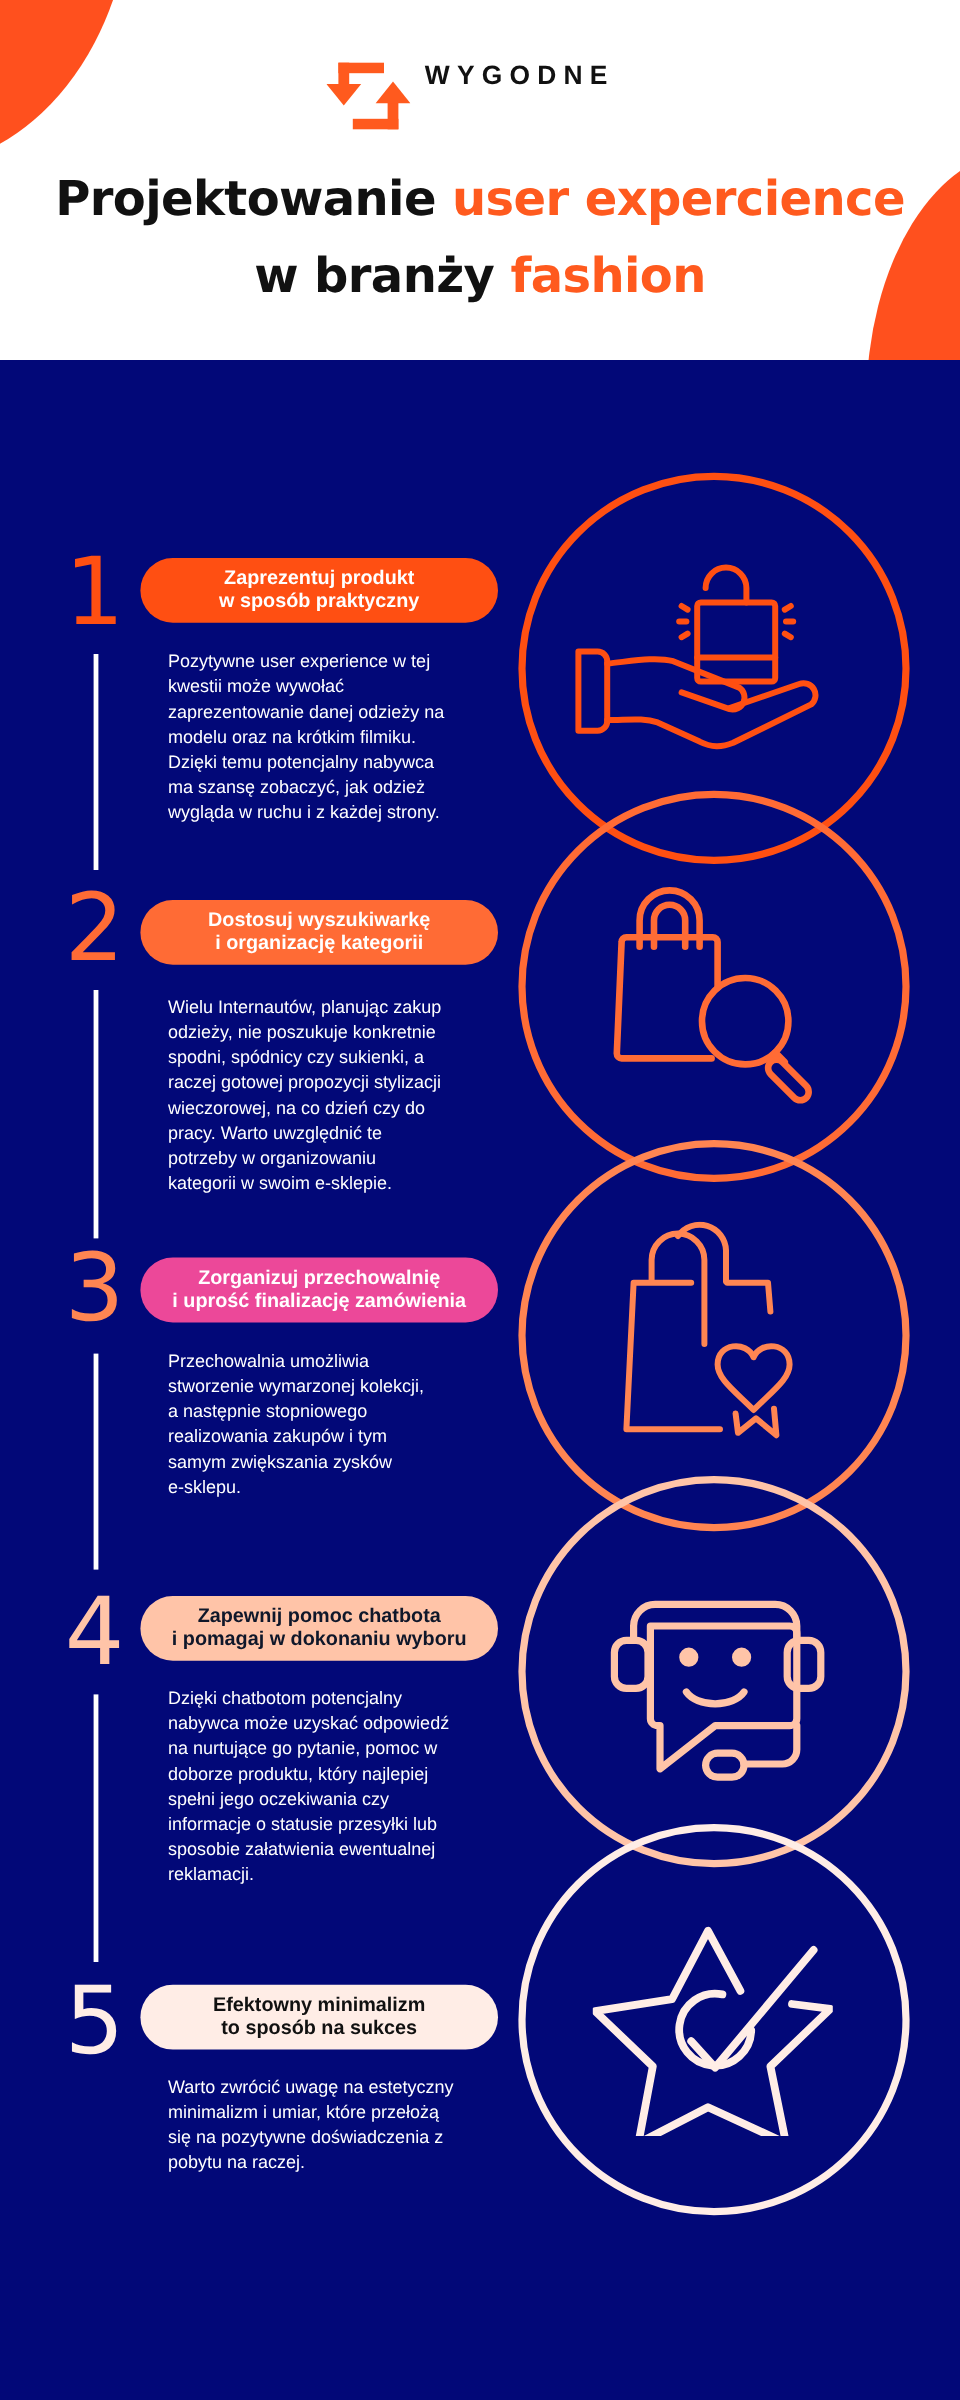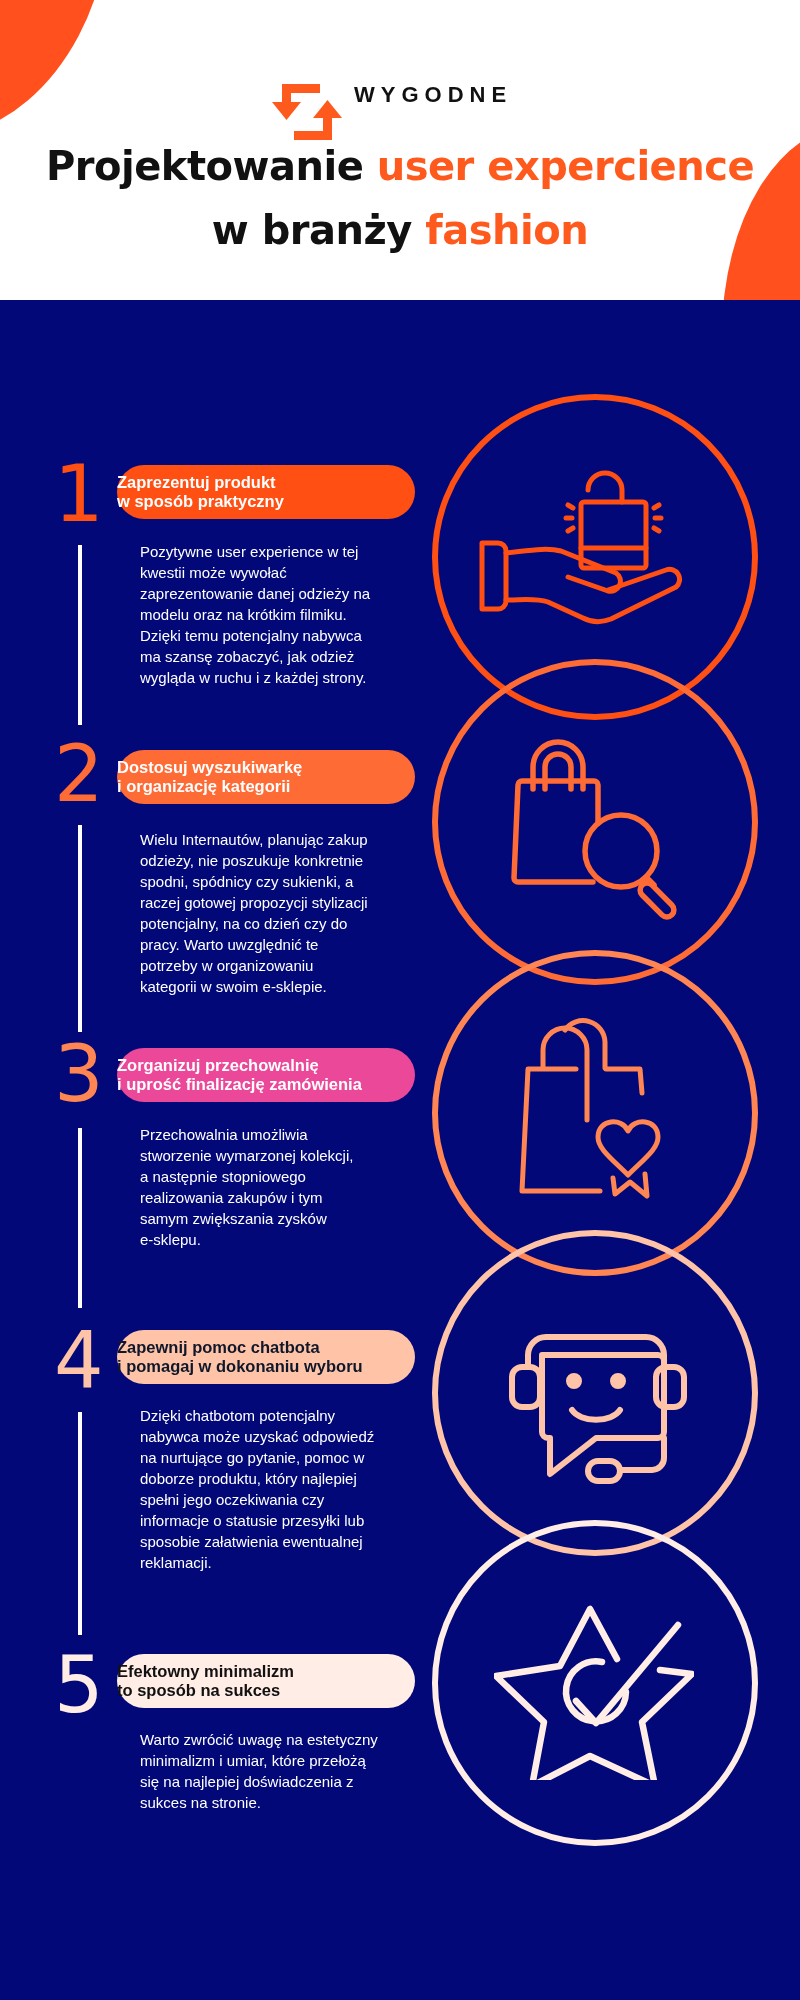--- a/index.html
+++ b/index.html
@@ -3,33 +3,33 @@
 <meta charset="utf-8">
 <style>
   * { margin:0; padding:0; box-sizing:border-box; }
   html, body { width:800px; height:2000px; overflow:hidden; }
   body { position:relative; background:#020878; font-family:"Liberation Sans", sans-serif; }
 
   .header { position:absolute; left:0; top:0; width:800px; height:300px; background:#ffffff; overflow:hidden; }
   .deco-tl { position:absolute; left:-260px; top:-330px; width:370px; height:470px; border-radius:50%; background:#FF501E; }
   .deco-br { position:absolute; left:722px; top:125px; width:260px; height:420px; border-radius:50%; background:#FF501E; }
 
-  .logo { position:absolute; left:272px; top:50px; width:250px; height:62px;margin-top:32px; }
+  .logo { position:absolute; left:272px; top:50px; width:250px; height:62px; }
   .logo-mark { position:absolute; left:0; top:2px; width:70px; height:56px; }
   .logo-top { position:absolute; left:82px; top:0; font-size:22px; font-weight:bold; letter-spacing:6px; color:#111; }
   .logo-bottom { position:absolute; left:80px; top:22px; font-size:40px; font-weight:normal; color:#111; letter-spacing:-0.5px; }
 
   .title { position:absolute; left:0; width:800px; text-align:center; font-family:"DejaVu Sans", sans-serif; font-weight:bold; font-size:40px; color:#111; letter-spacing:-0.5px; }
   .title .accent { color:#FF5A1E; }
   .title-l1 { top:143px; }
   .title-l2 { top:207px; }
 
   .num { position:absolute; left:54px; width:56px; font-family:"DejaVu Sans", sans-serif; font-size:78px; line-height:78px; font-weight:normal; }
   .vline { position:absolute; left:78px; width:4px; background:#ffffff; }
-  .pill { position:absolute; left:117px; width:298px; height:54px; border-radius:27px; display:flex; flex-direction:column; align-items:flex-start; justify-content:center; text-align:center; font-family:"Liberation Sans", sans-serif; font-weight:bold; font-size:16.5px; line-height:19px; }
+  .pill { position:absolute; left:117px; width:298px; height:54px; border-radius:27px; display:flex; flex-direction:column; align-items:center; justify-content:center; text-align:center; font-family:"Liberation Sans", sans-serif; font-weight:bold; font-size:16.5px; line-height:19px; }
   .body-text { position:absolute; left:140px; width:270px; color:#ffffff; font-family:"Liberation Sans", sans-serif; font-size:15px; line-height:21px; }
 
   .ring { position:absolute; width:326px; height:326px; border-radius:50%; border:6px solid; background:transparent; }
   .icon { position:absolute; }
 </style>
 </head>
 <body>
 
 <div class="header">
   <div class="deco-tl"></div>
@@ -134,21 +134,21 @@
 <div class="pill" style="top:750px; background:#FF6B35; color:#ffffff;">
   <div>Dostosuj wyszukiwarkę</div>
   <div>i organizację kategorii</div>
 </div>
 <div class="vline" style="top:825px; height:207px;"></div>
 <div class="body-text" style="top:829px;">
   <div>Wielu Internautów, planując zakup</div>
   <div>odzieży, nie poszukuje konkretnie</div>
   <div>spodni, spódnicy czy sukienki, a</div>
   <div>raczej gotowej propozycji stylizacji</div>
-  <div>potencjalny, na co dzień czy do</div>
+  <div>wieczorowej, na co dzień czy do</div>
   <div>pracy. Warto uwzględnić te</div>
   <div>potrzeby w organizowaniu</div>
   <div>kategorii w swoim e-sklepie.</div>
 </div>
 
 <div class="num" style="top:1035px; color:#FF8552;">3</div>
 <div class="pill" style="top:1048px; background:#ec4899; color:#ffffff;">
   <div>Zorganizuj przechowalnię</div>
   <div>i uprość finalizację zamówienia</div>
 </div>
@@ -180,15 +180,15 @@
 </div>
 
 <div class="num" style="top:1646px; color:#FFEDE6;">5</div>
 <div class="pill" style="top:1654px; background:#FFEDE6; color:#111111;">
   <div>Efektowny minimalizm</div>
   <div>to sposób na sukces</div>
 </div>
 <div class="body-text" style="top:1729px;">
   <div>Warto zwrócić uwagę na estetyczny</div>
   <div>minimalizm i umiar, które przełożą</div>
-  <div>się na najlepiej doświadczenia z</div>
-  <div>sukces na stronie.</div>
+  <div>się na pozytywne doświadczenia z</div>
+  <div>pobytu na raczej.</div>
 </div>
 
 </body></html>

